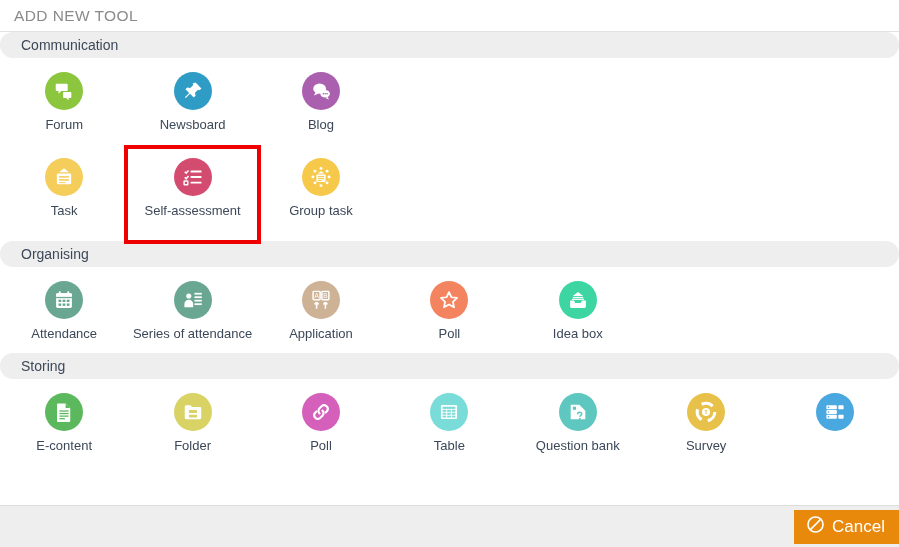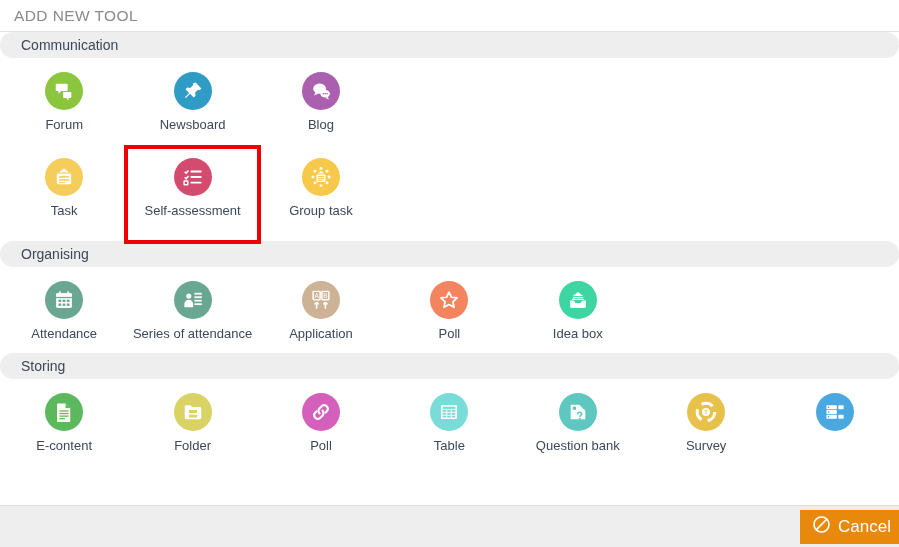--- a/index.html
+++ b/index.html
@@ -127,21 +127,21 @@
     position: relative;
   }
   .cancel-button {
     background: #e8890c;
     color: #ffffff;
     border: none;
     height: 34px;
     display: flex;
     align-items: center;
     gap: 7px;
-    padding: 0 8px 0 12px;
+    padding: 0 14px 0 12px;
     font-size: 17px;
     font-family: "Liberation Sans", sans-serif;
     cursor: pointer;
     margin-right: 0px;
   }
   .cancel-button .ban-icon { display: block; }
 </style>
 </head>
 <body>
 

